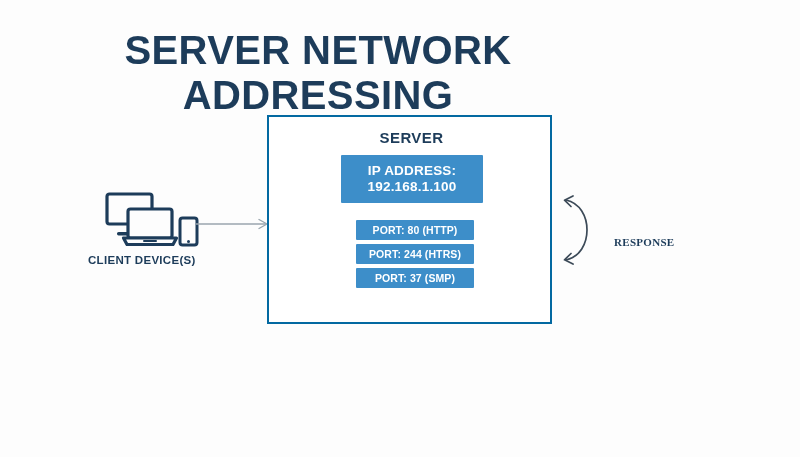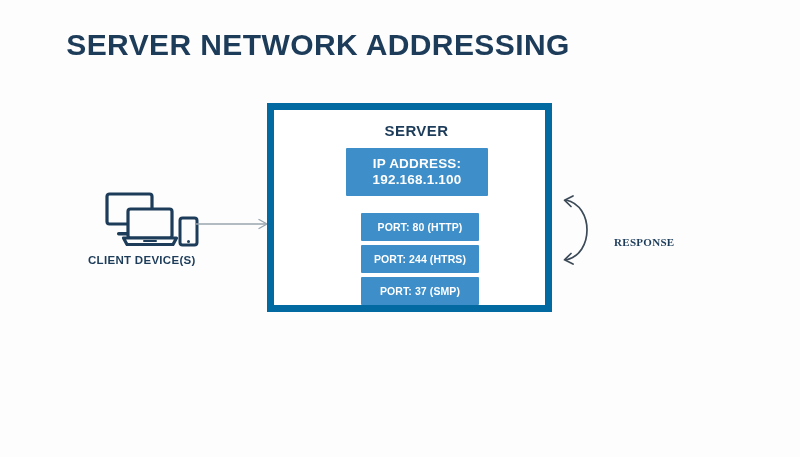--- a/index.html
+++ b/index.html
@@ -17,21 +17,21 @@
     color: #1d3448;
   }
 
   
   #page-title {
     position: absolute;
     left: 0;
     top: 28px;
     width: 636px;
     text-align: center;
-    font-size: 30px;
+    font-size: 40px;
     font-weight: bold;
     letter-spacing: 0.4px;
     color: #1d3c5a;
   }
 
   
   #client-group {
     position: absolute;
     left: 88px;
     top: 192px;
@@ -64,24 +64,24 @@
     left: 196px;
     top: 214px;
     width: 80px;
     height: 20px;
   }
 
   
   #server-box {
     position: absolute;
     left: 267px;
-    top: 103px;
+    top: 115px;
     width: 285px;
     height: 209px;
-    border: 7px solid #0369a1;
+    border: 2px solid #0369a1;
     background: #ffffff;
     box-sizing: border-box;
   }
   #server-title {
     position: absolute;
     left: 0;
     top: 12px;
     width: 285px;
     text-align: center;
     font-size: 15px;
@@ -113,21 +113,21 @@
   }
 
   
   #port-list {
     position: absolute;
     left: 87px;
     top: 103px;
     width: 118px;
   }
   .port-row {
-    height: 28px;
+    height: 20px;
     margin-bottom: 4px;
     background: #3d8ec9;
     color: #ffffff;
     font-size: 10.5px;
     font-weight: bold;
     letter-spacing: 0.1px;
     display: flex;
     align-items: center;
     justify-content: center;
     border-radius: 1px;

